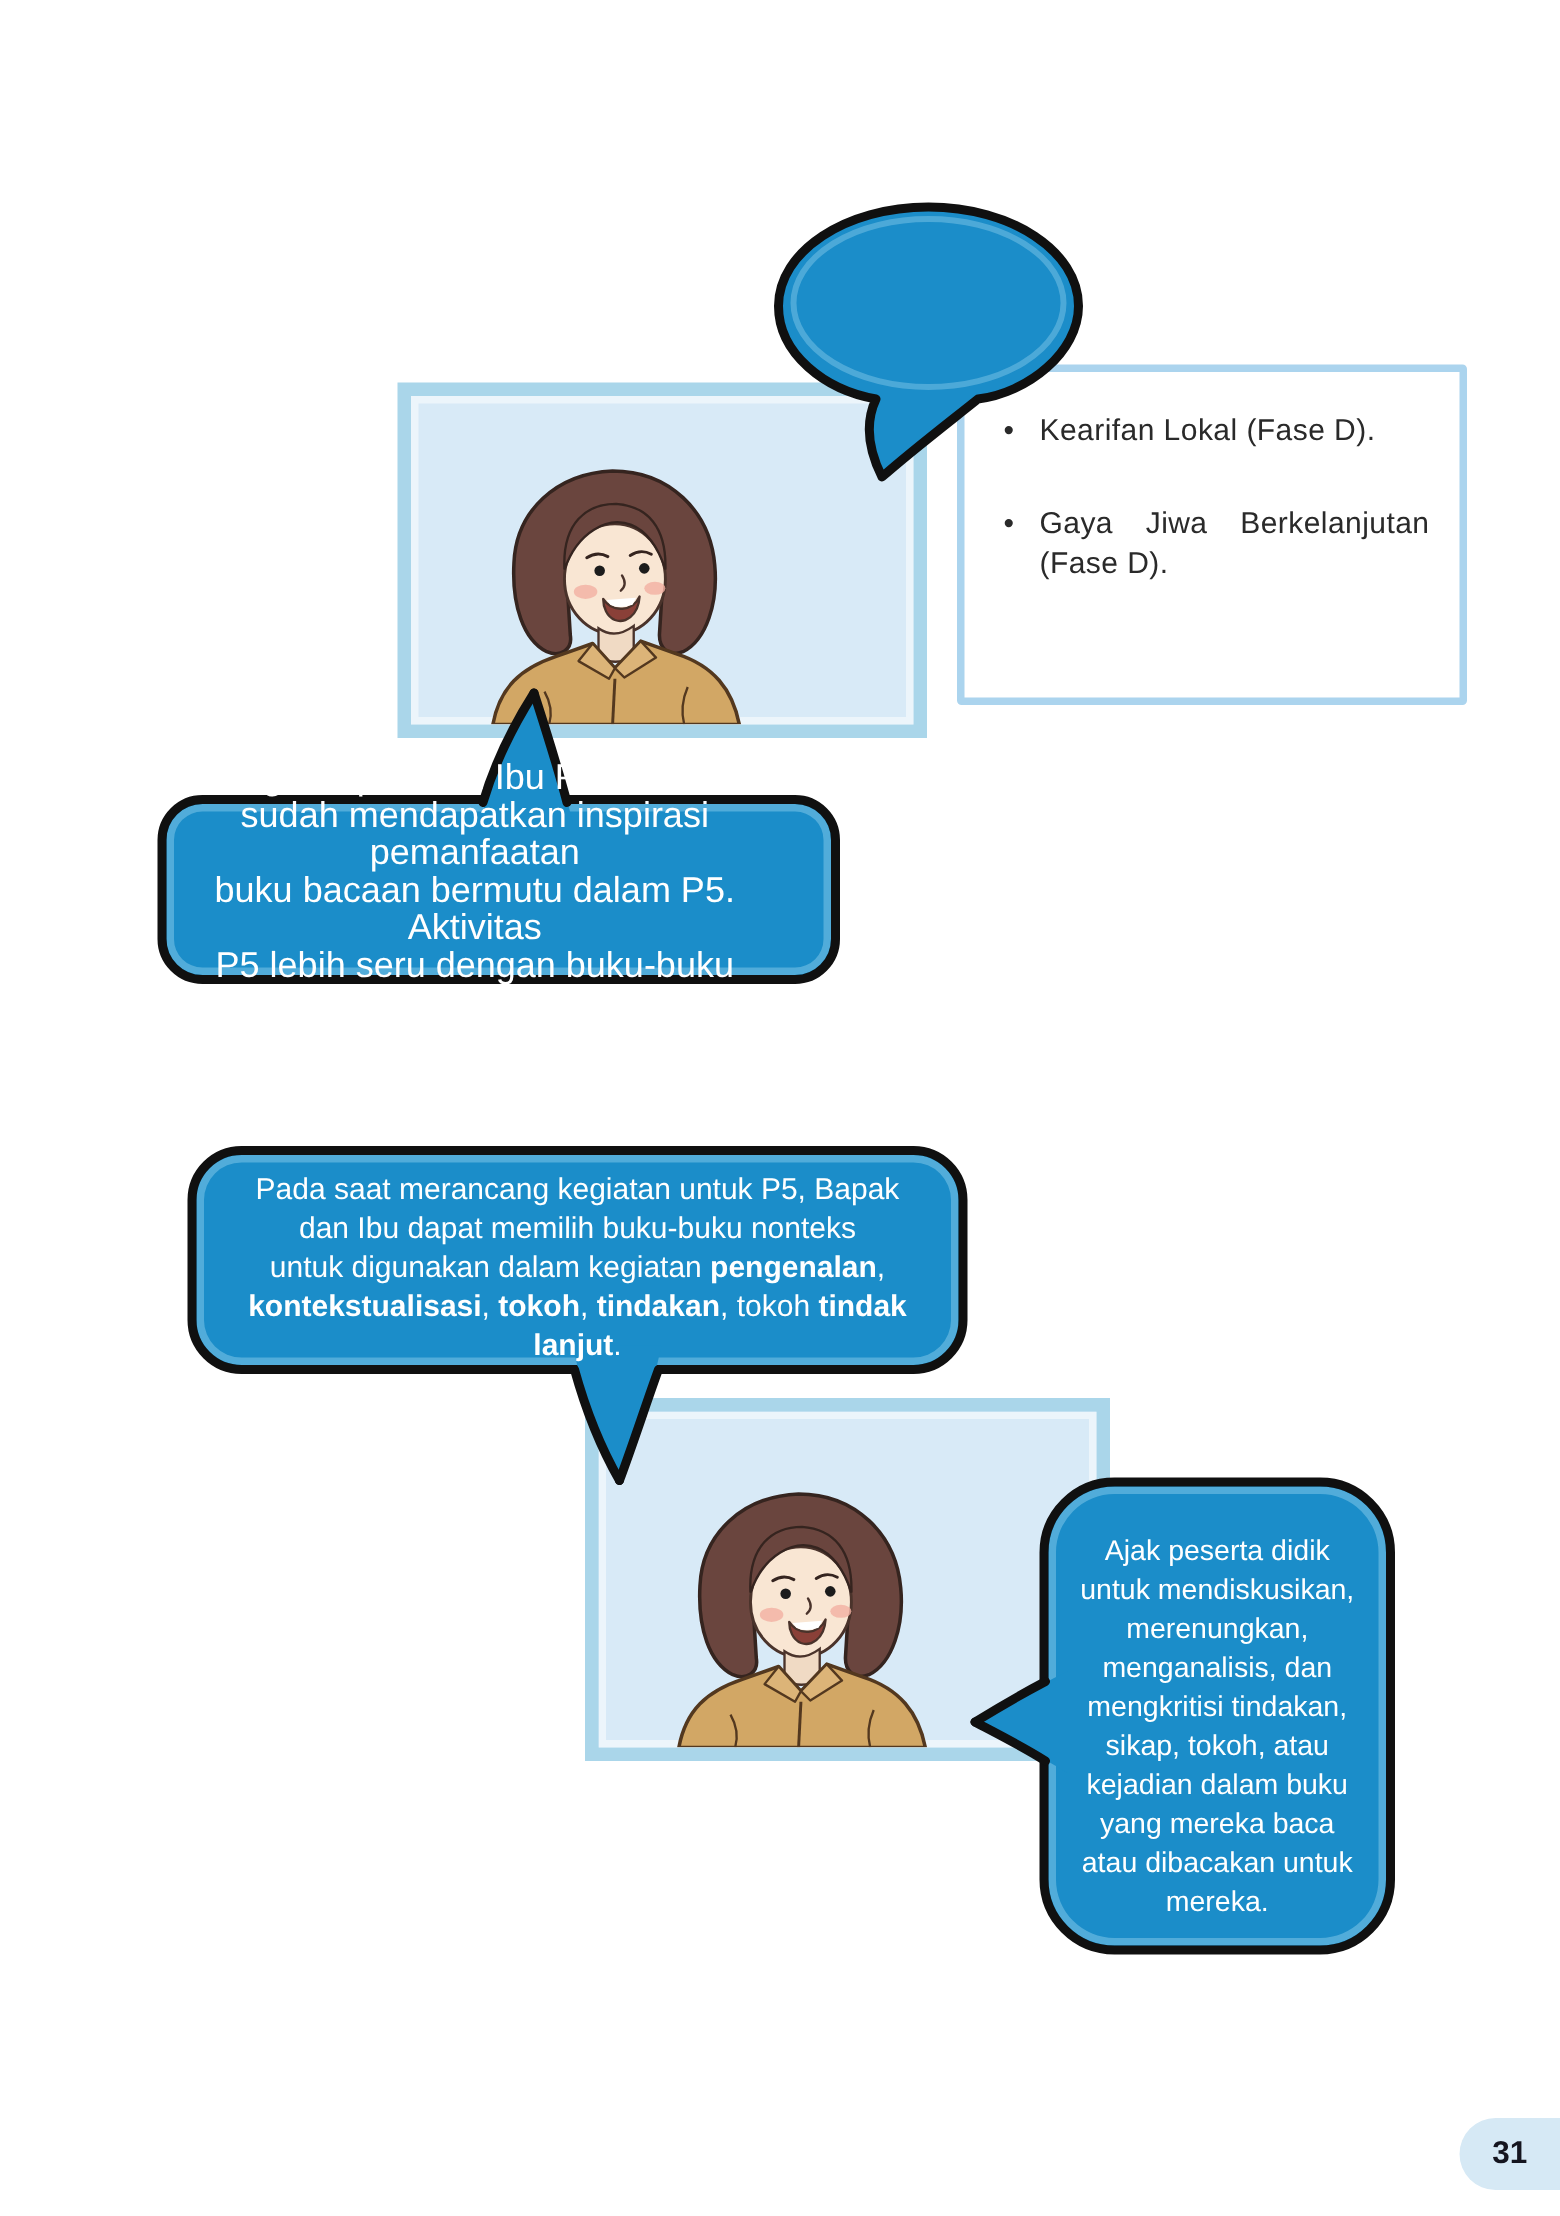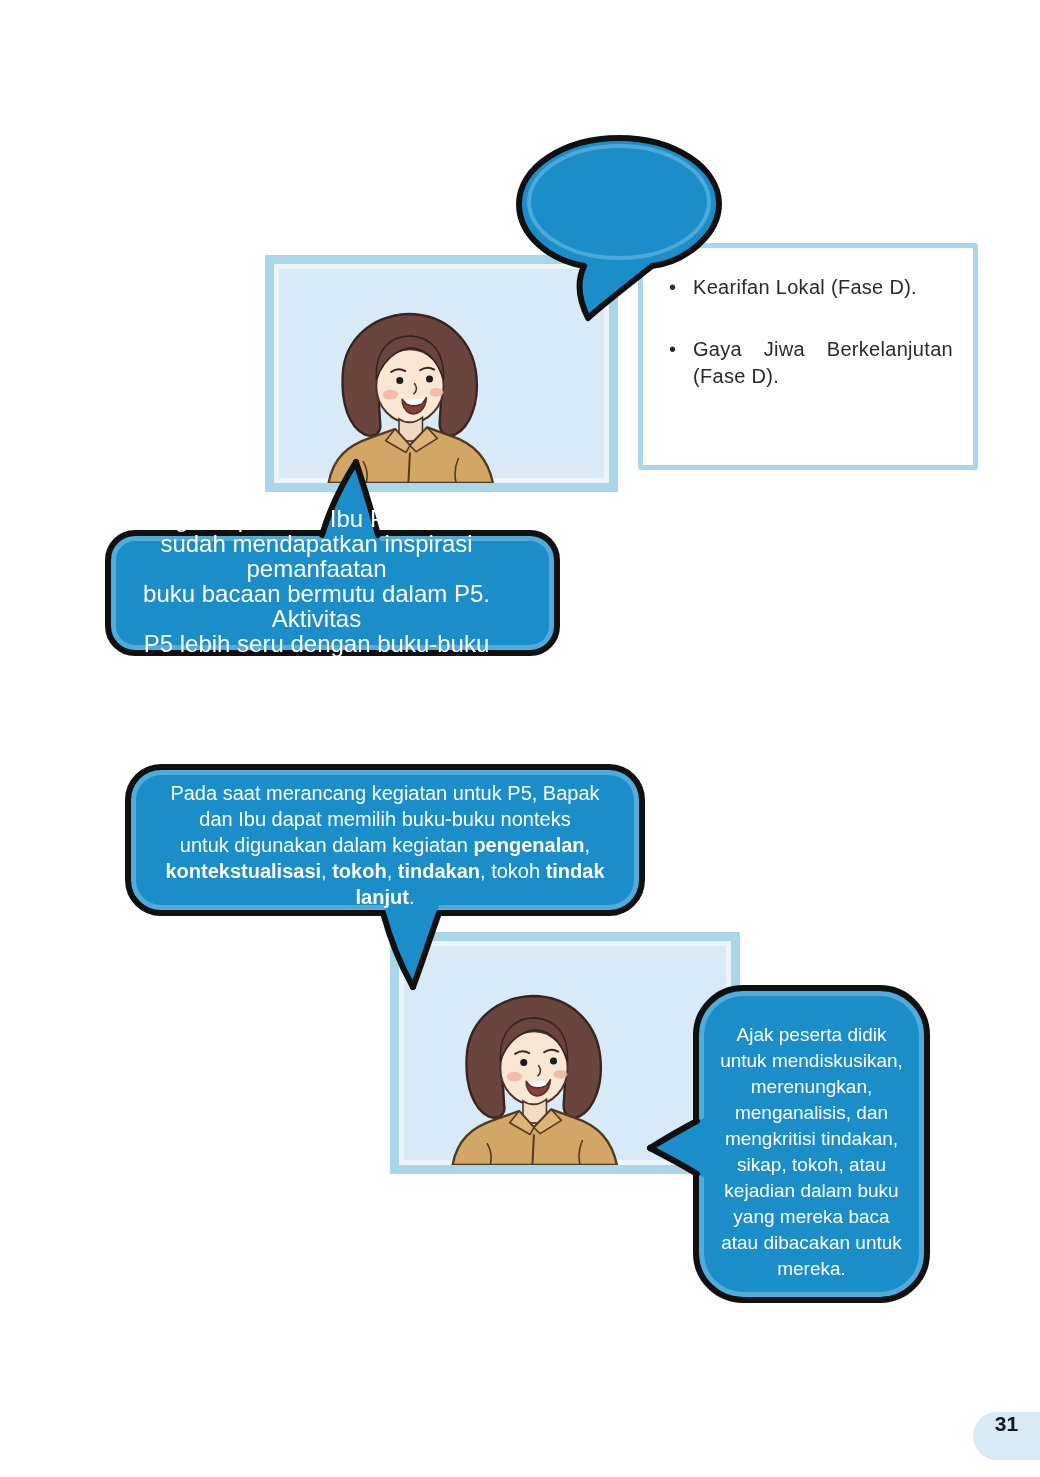--- a/index.html
+++ b/index.html
@@ -26,21 +26,21 @@
   .list-box li::before{content:"•";position:absolute;left:4px;top:0;color:var(--text_dark);}
   
   .rbubble{background:var(--bubble_blue);border:6px solid var(--outline_black);
         box-sizing:border-box;z-index:2;
         box-shadow:inset 0 0 0 5px rgba(125,198,232,0.55);}
   .btext{z-index:4;display:flex;align-items:center;justify-content:center;
         color:var(--bubble_text);text-align:center;white-space:pre-line;}
   
   .overlay{position:absolute;left:0;top:0;z-index:3;pointer-events:none;}
   .pill{background:var(--pill_bg);border-radius:26px 0 0 26px;display:flex;
-        justify-content:center;z-index:1;}
+        align-items:center;justify-content:center;z-index:1;}
   .pill span{font-size:21px;font-weight:bold;color:var(--pill_text);}
   .hidden-defs{position:absolute;width:0;height:0;overflow:hidden;}
 </style>
 </head>
 <body>
 
 <svg class="hidden-defs" aria-hidden="true">
   <symbol id="woman" viewBox="0 0 300 230">
     <path d="M150 14 C102 16 68 48 66 92 C64 128 74 158 94 168 C106 173 116 166 114 154 L112 122 C112 82 130 60 151 60 C176 60 192 82 192 120 L190 152 C189 165 198 173 210 168 C230 158 240 126 237 94 C233 48 198 14 150 14 Z" fill="#6a453e" stroke="#35241f" stroke-width="3"></path>
     <ellipse cx="152" cy="106" rx="43" ry="47" fill="#f9e6d3" stroke="#4a332b" stroke-width="2.5"></ellipse>

